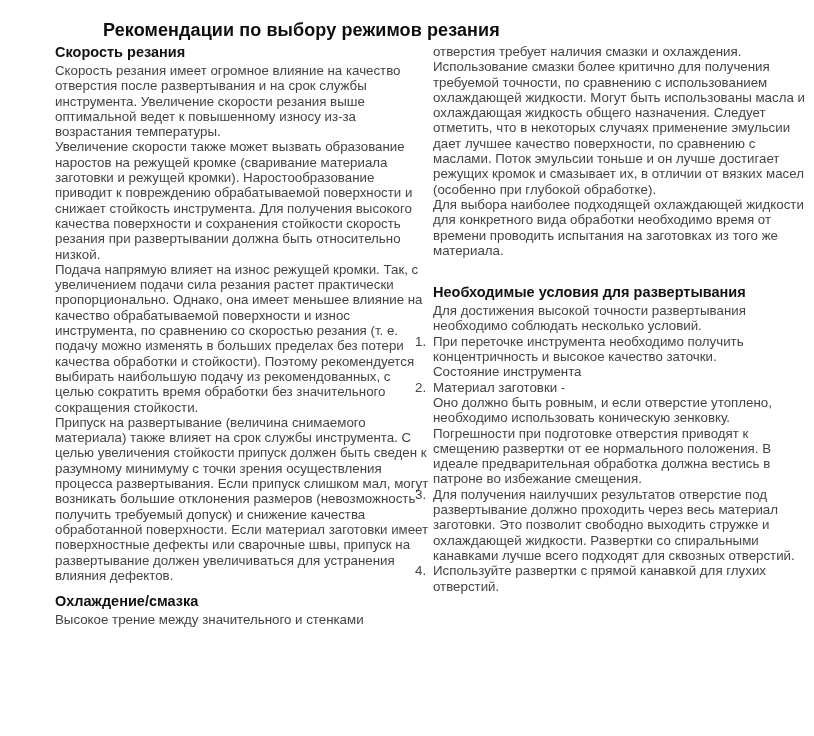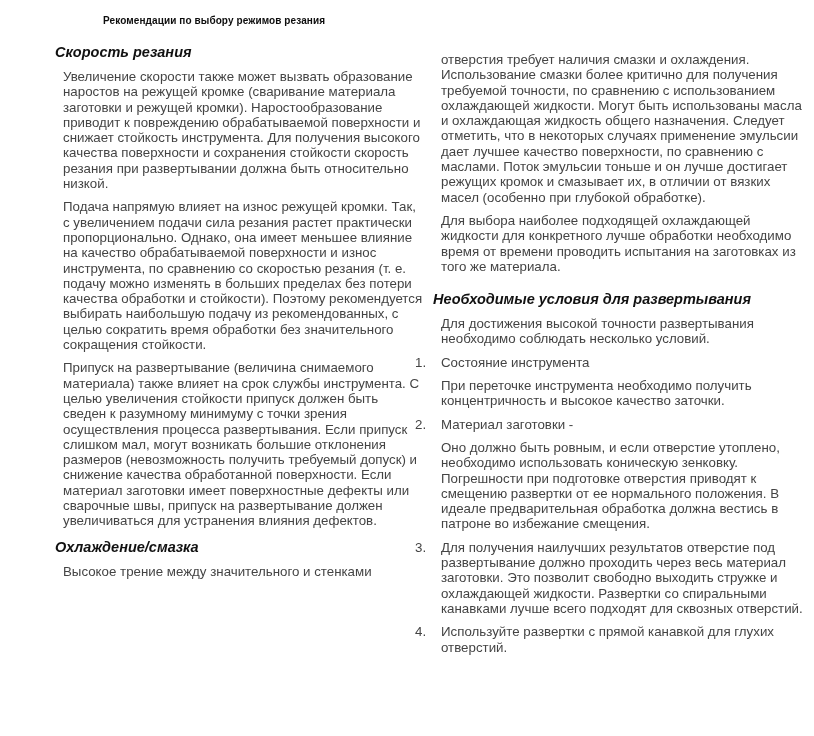--- a/index.html
+++ b/index.html
@@ -12,21 +12,21 @@
     width: 814px;
     height: 736px;
     overflow: hidden;
     font-family: "Liberation Sans", "DejaVu Sans", sans-serif;
     color: #444444;
   }
   .doc-title {
     position: absolute;
     left: 103px;
     top: 8px;
-    font-size: 10px;
+    font-size: 18px;
     font-weight: bold;
     color: #0d0d0d;
     letter-spacing: 0.1px;
   }
   .col {
     position: absolute;
     font-size: 13.3px;
     line-height: 15.3px;
   }
   .col-left {
@@ -38,31 +38,30 @@
     left: 433px;
     top: 44px;
     width: 378px;
   }
   h2 {
     margin: 10px 0 2px 0;
     font-size: 14.5px;
     line-height: 17px;
     font-weight: bold;
     color: #111111;
-    font-style: italic;
   }
   section.first h2 {
     margin-top: 0;
   }
   p {
-    margin: 8px;
+    margin: 0;
     padding: 0;
   }
   .conditions h2 {
-    margin-top: 17px;
+    margin-top: 26px;
   }
   .cond-list {
     margin: 0;
   }
   .list-item {
     position: relative;
   }
   .list-item .num {
     position: absolute;
     left: -18px;
@@ -71,20 +70,21 @@
 </style>
 </head>
 <body>
 
 <h1 class="doc-title">Рекомендации по выбору режимов резания</h1>
 
 <div class="col col-left">
 
   <section class="first">
     <h2>Скорость резания</h2>
+    <p>Скорость резания имеет огромное влияние на качество отверстия после развертывания и на срок службы инструмента. Увеличение скорости резания выше оптимальной ведет к повышенному износу из-за возрастания температуры.</p>
     <p>Увеличение скорости также может вызвать образование наростов на режущей кромке (сваривание материала заготовки и режущей кромки). Наростообразование приводит к повреждению обрабатываемой поверхности и снижает стойкость инструмента. Для получения высокого качества поверхности и сохранения стойкости скорость резания при развертывании должна быть относительно низкой.</p>
   </section>
 
   <section>
     <p>Подача напрямую влияет на износ режущей кромки. Так, с увеличением подачи сила резания растет практически пропорционально. Однако, она имеет меньшее влияние на качество обрабатываемой поверхности и износ инструмента, по сравнению со скоростью резания (т. е. подачу можно изменять в больших пределах без потери качества обработки и стойкости). Поэтому рекомендуется выбирать наибольшую подачу из рекомендованных, с целью сократить время обработки без значительного сокращения стойкости.</p>
   </section>
 
   <section>
     <p>Припуск на развертывание (величина снимаемого материала) также влияет на срок службы инструмента. С целью увеличения стойкости припуск должен быть сведен к разумному минимуму с точки зрения осуществления процесса развертывания. Если припуск слишком мал, могут возникать большие отклонения размеров (невозможность получить требуемый допуск) и снижение качества обработанной поверхности. Если материал заготовки имеет поверхностные дефекты или сварочные швы, припуск на развертывание должен увеличиваться для устранения влияния дефектов.</p>
   </section>
@@ -92,32 +92,32 @@
   <section>
     <h2>Охлаждение/смазка</h2>
     <p>Высокое трение между значительного и стенками</p>
   </section>
 
 </div>
 
 <div class="col col-right">
 
   <p>отверстия требует наличия смазки и охлаждения. Использование смазки более критично для получения требуемой точности, по сравнению с использованием охлаждающей жидкости. Могут быть использованы масла и охлаждающая жидкость общего назначения. Следует отметить, что в некоторых случаях применение эмульсии дает лучшее качество поверхности, по сравнению с маслами. Поток эмульсии тоньше и он лучше достигает режущих кромок и смазывает их, в отличии от вязких масел (особенно при глубокой обработке).</p>
-  <p>Для выбора наиболее подходящей охлаждающей жидкости для конкретного лучше обработки необходимо время от времени проводить испытания на заготовках из того же материала.</p>
+  <p>Для выбора наиболее подходящей охлаждающей жидкости для конкретного вида обработки необходимо время от времени проводить испытания на заготовках из того же материала.</p>
 
   <section class="conditions">
     <h2>Необходимые условия для развертывания</h2>
     <p>Для достижения высокой точности развертывания необходимо соблюдать несколько условий.</p>
 
     <div class="cond-list">
 
       <div class="list-item">
         <span class="num">1.</span>
+        <p>При переточке инструмента необходимо получить концентричность и высокое качество заточки.</p>
         <p>Состояние инструмента</p>
-        <p>При переточке инструмента необходимо получить концентричность и высокое качество заточки.</p>
       </div>
 
       <div class="list-item">
         <span class="num">2.</span>
         <p>Материал заготовки -</p>
         <p>Оно должно быть ровным, и если отверстие утоплено, необходимо использовать коническую зенковку. Погрешности при подготовке отверстия приводят к смещению развертки от ее нормального положения. В идеале предварительная обработка должна вестись в патроне во избежание смещения.</p>
       </div>
 
       <div class="list-item">
         <span class="num">3.</span>

